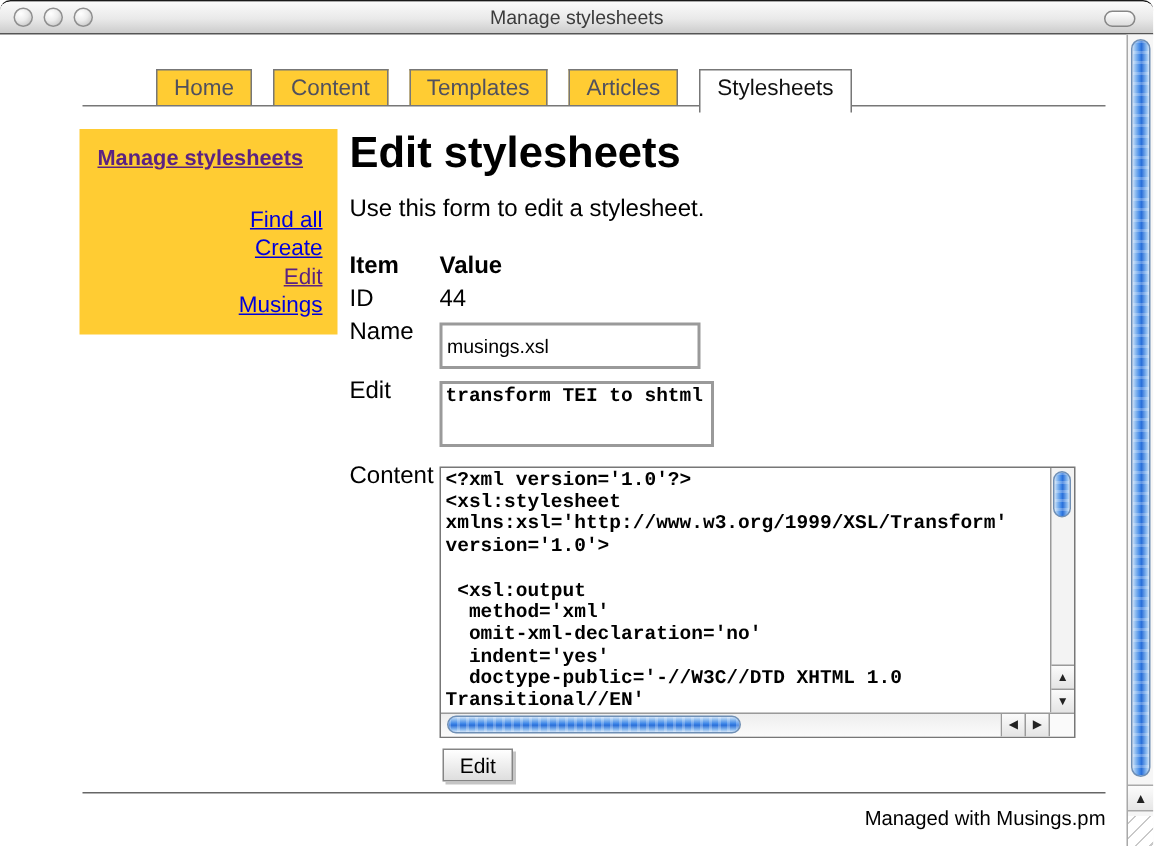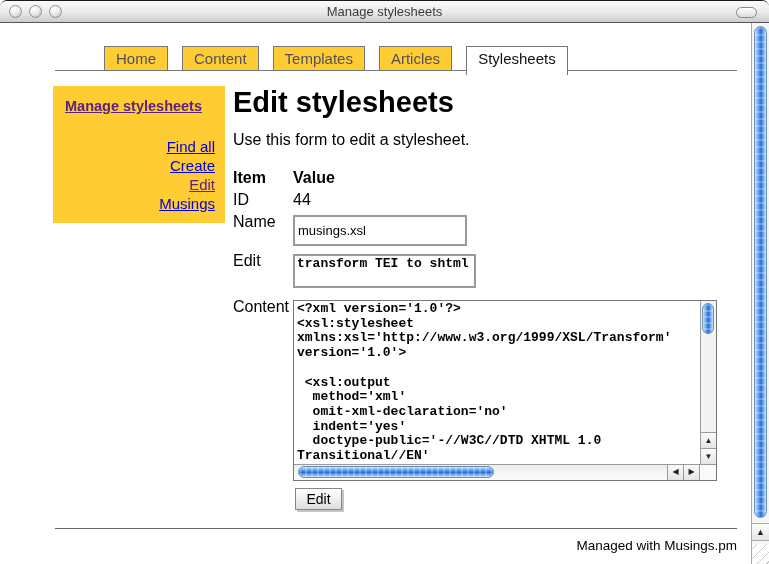--- a/index.html
+++ b/index.html
@@ -56,21 +56,21 @@
 
   
   .main{position:absolute;left:233px;top:85px;width:484px;}
   .page-title{font-size:29px;line-height:33px;font-weight:bold;color:#000;}
   .intro{margin-top:12px;font-size:16px;color:#000;}
   .form-table{margin-top:18px;display:grid;grid-template-columns:60px 1fr;align-items:start;font-size:16px;}
   .cell{padding:2px 0;}
   .hdr{font-weight:bold;}
   .name-input{width:174px;height:31px;border:2px solid #9a9a9a;font-family:"Liberation Sans",sans-serif;
     font-size:13px;padding:0 3px;margin:2px 0;background:#fff;color:#000;}
-  .note-box{width:183px;height:34px;border:2px solid #9a9a9a;resize:none;overflow:hidden;margin:2px 0;
+  .note-box{width:183px;height:44px;border:2px solid #9a9a9a;resize:none;overflow:hidden;margin:2px 0;
     font-family:"Liberation Mono","DejaVu Sans Mono",monospace;font-weight:bold;font-size:13px;line-height:14px;
     padding:1px 2px;background:#fff;color:#000;}
 
   
   .content-box{position:relative;width:424px;height:181px;border:1px solid #777;background:#fff;overflow:hidden;margin-top:2px;}
   .content-pre{position:absolute;left:0;top:0;right:17px;bottom:17px;padding:1px 3px;overflow:hidden;
     font-family:"Liberation Mono","DejaVu Sans Mono",monospace;font-weight:bold;font-size:13px;line-height:14.7px;
     white-space:pre;color:#000;}
   .vscroll{position:absolute;top:0;right:0;bottom:16px;width:16px;border-left:1px solid #9a9a9a;background:#f3f3f3;}
   .vthumb{position:absolute;top:2px;left:1px;width:12px;height:31px;border-radius:7px;border:1px solid #6f8fb5;

